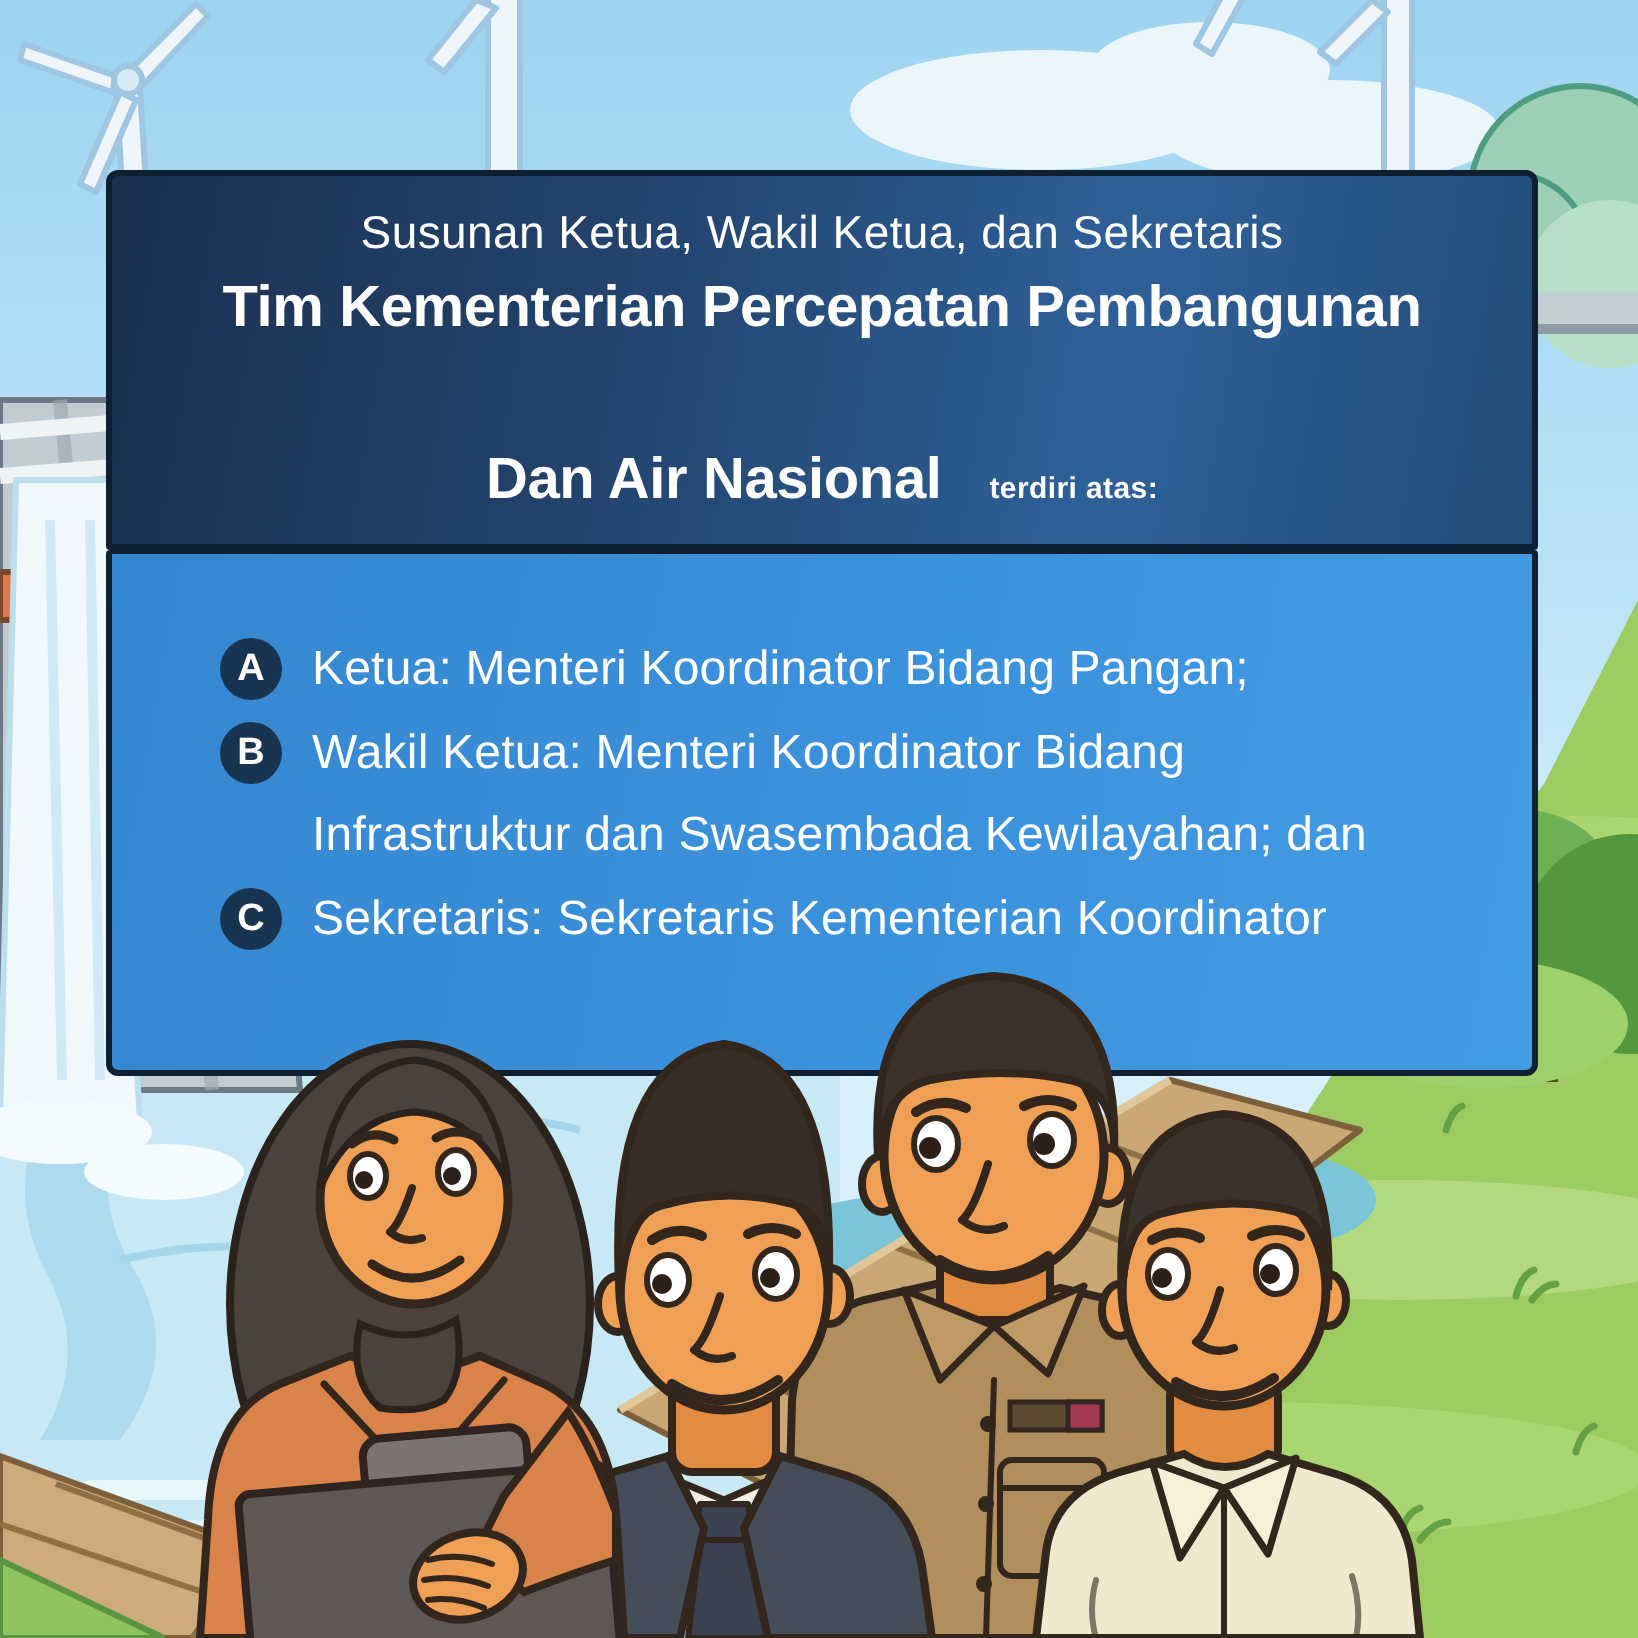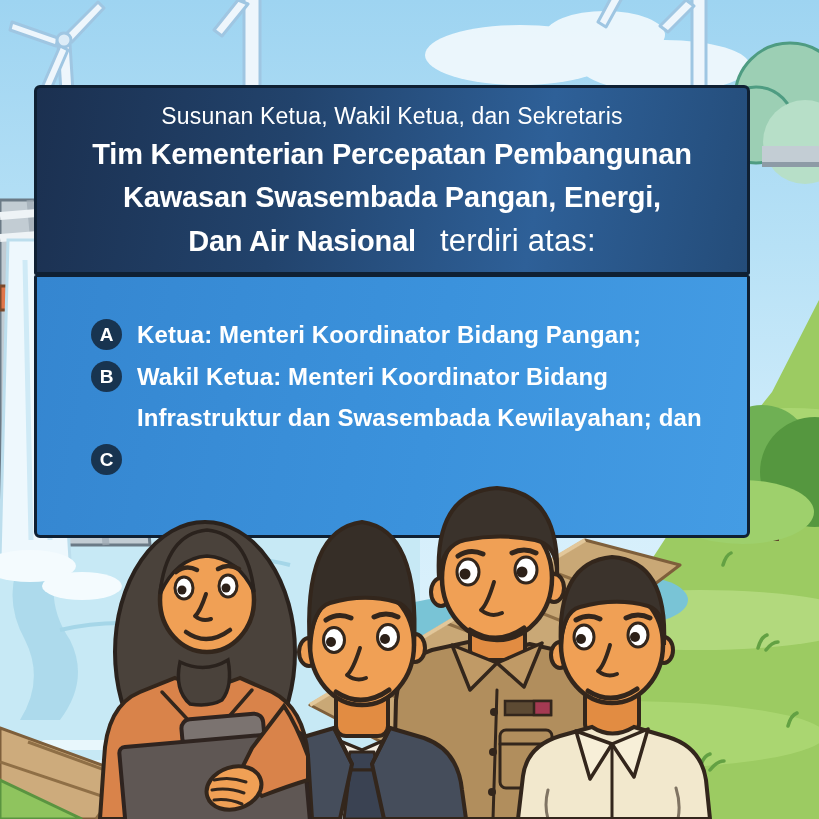--- a/index.html
+++ b/index.html
@@ -6,43 +6,43 @@
   .stage{
     position:relative;width:819px;height:819px;overflow:hidden;
     font-family:"Liberation Sans",sans-serif;
     background:linear-gradient(180deg,#9ed4f1 0%,#b7e1f6 30%,#d4eefb 60%,#e3f5fd 100%);
   }
   svg{display:block}
   svg .ln{stroke:#33261c;stroke-linecap:round;stroke-linejoin:round;fill:none}
   .bg,.people{position:absolute;left:0;top:0}
   .people{z-index:6}
   .panel{
-    position:absolute;left:34px;width:716px;box-sizing:border-box;z-index:5;
+    position:absolute;left:53px;width:716px;box-sizing:border-box;z-index:5;
     border:3px solid #0f2033;color:#fff;
   }
   .panel-header{
     top:85px;height:190px;border-radius:6px 6px 2px 2px;
     background:linear-gradient(100deg,#1b3050 0%,#22436c 35%,#2e6098 70%,#244c79 100%);
     text-align:center;padding-top:15px;
   }
   .panel-header .subtitle{margin:0 0 3px 0;font-size:23px;font-weight:500;letter-spacing:.2px}
   .panel-header .title{margin:0;font-size:29px;line-height:43px;font-weight:800;letter-spacing:-.2px}
-  .panel-header .title .r{font-weight:400;font-size:31px;letter-spacing:.2px;margin-left:24px}
+  .panel-header .title .r{font-weight:700;font-size:15px;letter-spacing:.2px;margin-left:24px}
   .panel-list{
     top:275px;height:263px;border-radius:2px 2px 6px 6px;border-top-width:2px;
     background:linear-gradient(100deg,#3586d0 0%,#3b92dc 55%,#449ce4 100%);
     padding:37px 36px 0 54px;
   }
   .item{display:grid;grid-template-columns:46px 1fr;margin-bottom:1px}
   .badge{
     width:31px;height:31px;border-radius:50%;background:#183450;color:#fff;
     font-size:19px;font-weight:700;display:flex;align-items:center;justify-content:center;
     margin-top:5px;
   }
-  .lines{font-size:24px;line-height:41px;font-weight:700;letter-spacing:.1px}
+  .lines{font-size:24px;line-height:41px;font-weight:400;letter-spacing:.1px}
   .lines span{display:block;white-space:nowrap}
 </style>
 </head>
 <body>
 
 <div class="stage">
 
   <svg class="bg" width="819" height="819" viewBox="0 0 819 819">
 
     <g fill="#f3fafd" opacity="0.9">
@@ -144,21 +144,21 @@
       <path d="M 0 728 L 250 819 L 0 819 Z" fill="#cdab7c" stroke="#7e5f3b" stroke-width="3"></path>
       <path d="M 0 762 L 170 819 M 28 742 L 228 815 M 150 744 L 96 819" stroke="#8f6f46" stroke-width="3" fill="none"></path>
     </g>
 
     <path d="M 0 780 L 82 819 L 0 819 Z" fill="#8fc45e" stroke="#5a9440" stroke-width="3"></path>
   </svg>
 
   <section class="panel panel-header">
     <p class="subtitle">Susunan Ketua, Wakil Ketua, dan Sekretaris</p>
     <h1 class="title"><span class="b">Tim Kementerian Percepatan Pembangunan</span><br>
-      <span class="b">Kawasan Swasembada Pangan, Energi,</span><br>
+      <br>
       <span class="b">Dan Air Nasional</span><span class="r">terdiri atas:</span>
     </h1>
   </section>
 
   <section class="panel panel-list">
     <div class="item">
       <span class="badge">A</span>
       <div class="lines">
         <span>Ketua: Menteri Koordinator Bidang Pangan;</span>
       </div>
@@ -166,20 +166,21 @@
     <div class="item">
       <span class="badge">B</span>
       <div class="lines">
         <span>Wakil Ketua: Menteri Koordinator Bidang</span>
         <span>Infrastruktur dan Swasembada Kewilayahan; dan</span>
       </div>
     </div>
     <div class="item">
       <span class="badge">C</span>
       <div class="lines">
+        <span>Sekretaris: Sekretaris Kementerian Koordinator</span>
       </div>
     </div>
   </section>
 
   <svg class="people" width="819" height="345" viewBox="0 474 819 345" style="top:474px">
 
     <g>
       <path d="M 393 819 L 396 700 Q 400 660 432 650 L 468 642 Q 497 654 530 644 L 565 652 Q 592 662 596 700 L 600 819 Z" fill="#b18e5d" stroke="#33261c" stroke-width="4"></path>
       <rect x="470" y="616" width="55" height="44" rx="10" fill="#e2initial"></rect>
       <rect x="470" y="616" width="55" height="44" rx="10" fill="#e28c42" stroke="#33261c" stroke-width="4"></rect>

